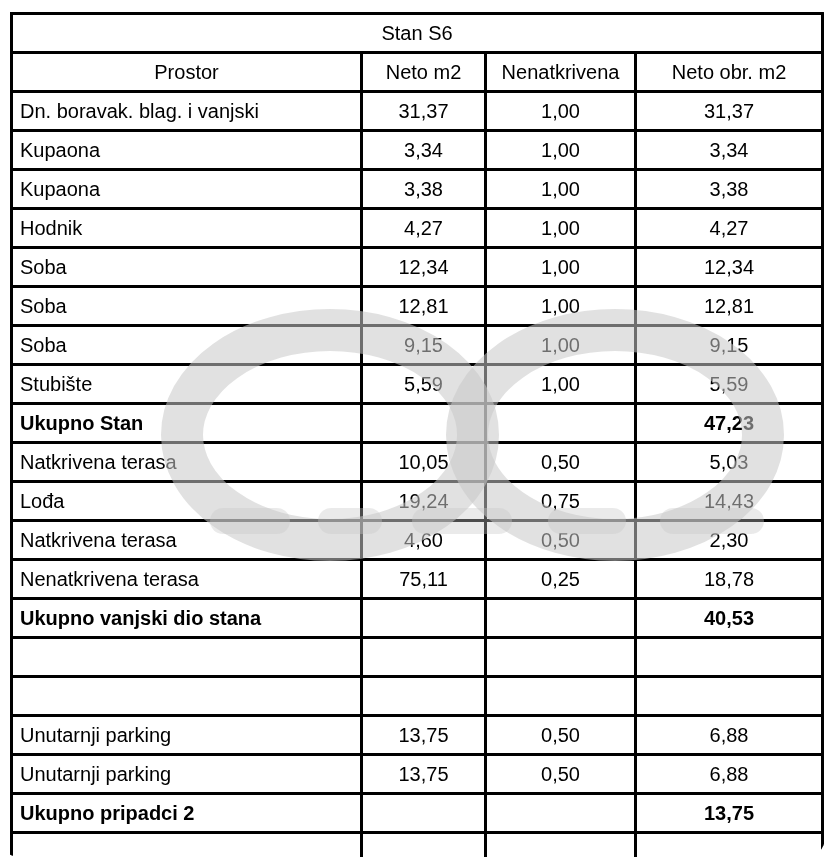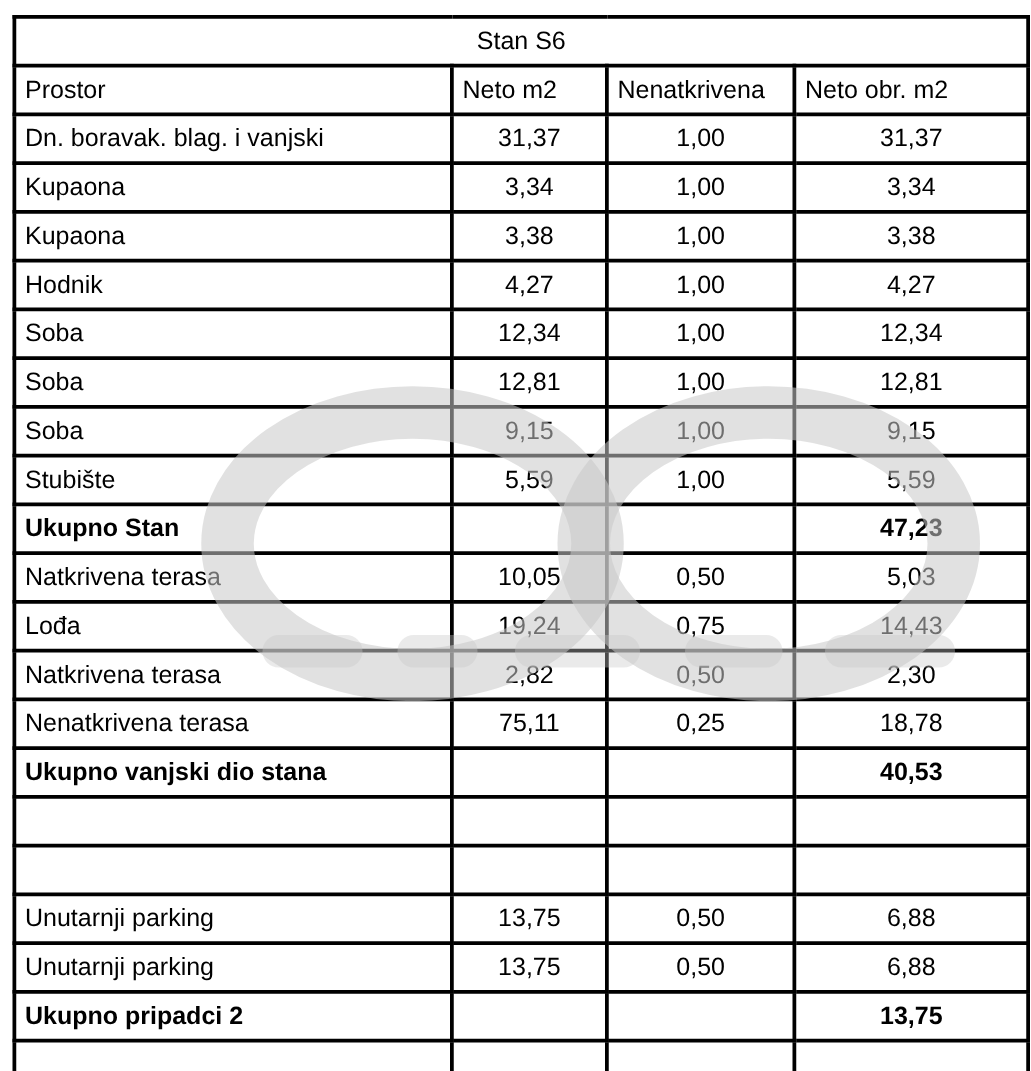--- a/index.html
+++ b/index.html
@@ -7,20 +7,21 @@
     padding: 0;
     background: #ffffff;
     font-family: "Liberation Sans", sans-serif;
   }
   .page {
     position: relative;
     width: 825px;
     height: 857px;
     background: #ffffff;
     overflow: hidden;
+    border-radius: 19px;
   }
   .sheet {
     position: absolute;
     left: 10px;
     top: 12px;
   }
   table.calc {
     border-collapse: collapse;
     table-layout: fixed;
     width: 811px;
@@ -34,21 +35,21 @@
     overflow: hidden;
     white-space: nowrap;
   }
   td.title {
     text-align: center;
     color: var(--accent, #29ABE2);
     height: 35px;
   }
   td.hdr {
     color: var(--accent, #29ABE2);
-    text-align: left;
+    text-align: center;
   }
   td.lbl { text-align: left; color: #000; }
   td.num { text-align: center; color: var(--accent, #29ABE2); }
   td.bold { font-weight: bold; margin-top: 34px; }
   td.noleft { border-left-color: #ffffff; }
   .watermark {
     position: absolute;
     left: 0;
     top: 0;
     pointer-events: none;
@@ -141,21 +142,21 @@
           <td class="num">5,03</td>
         </tr>
         <tr>
           <td class="lbl">Lođa</td>
           <td class="num">19,24</td>
           <td class="num">0,75</td>
           <td class="num">14,43</td>
         </tr>
         <tr>
           <td class="lbl">Natkrivena terasa</td>
-          <td class="num">2,82</td>
+          <td class="num">4,60</td>
           <td class="num">0,50</td>
           <td class="num">2,30</td>
         </tr>
         <tr>
           <td class="lbl">Nenatkrivena terasa</td>
           <td class="num">75,11</td>
           <td class="num">0,25</td>
           <td class="num">18,78</td>
         </tr>
 

